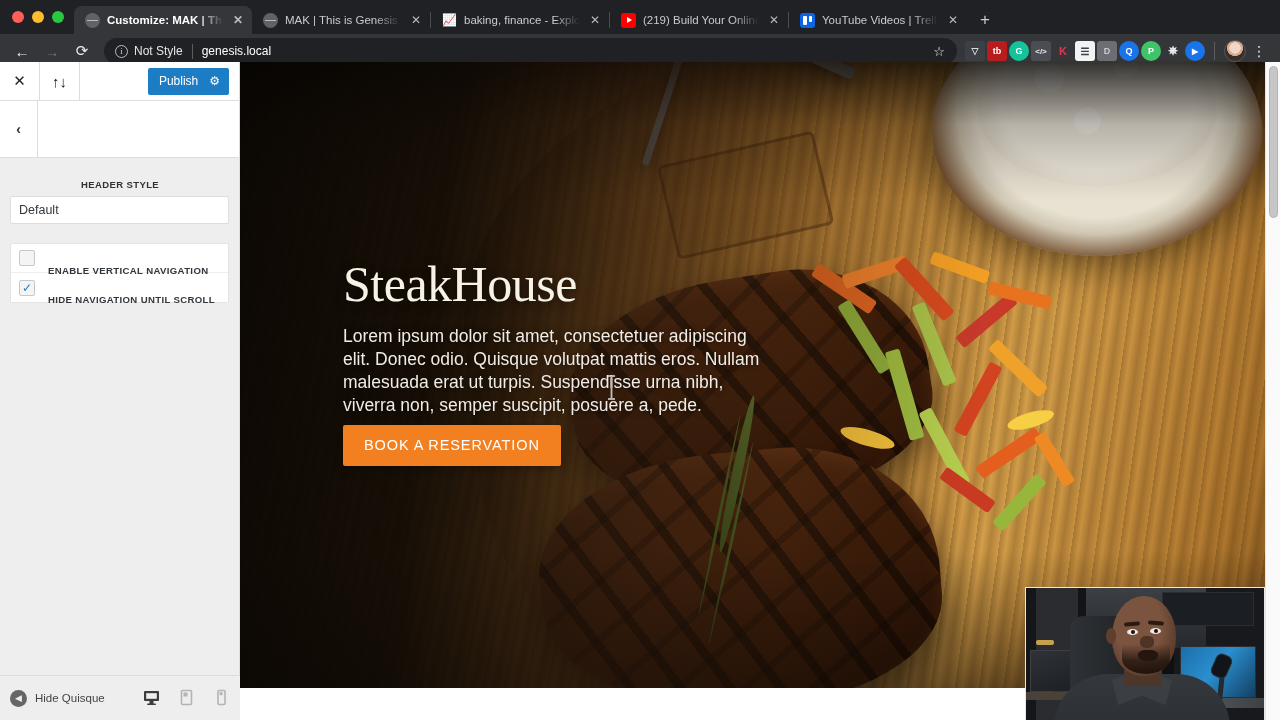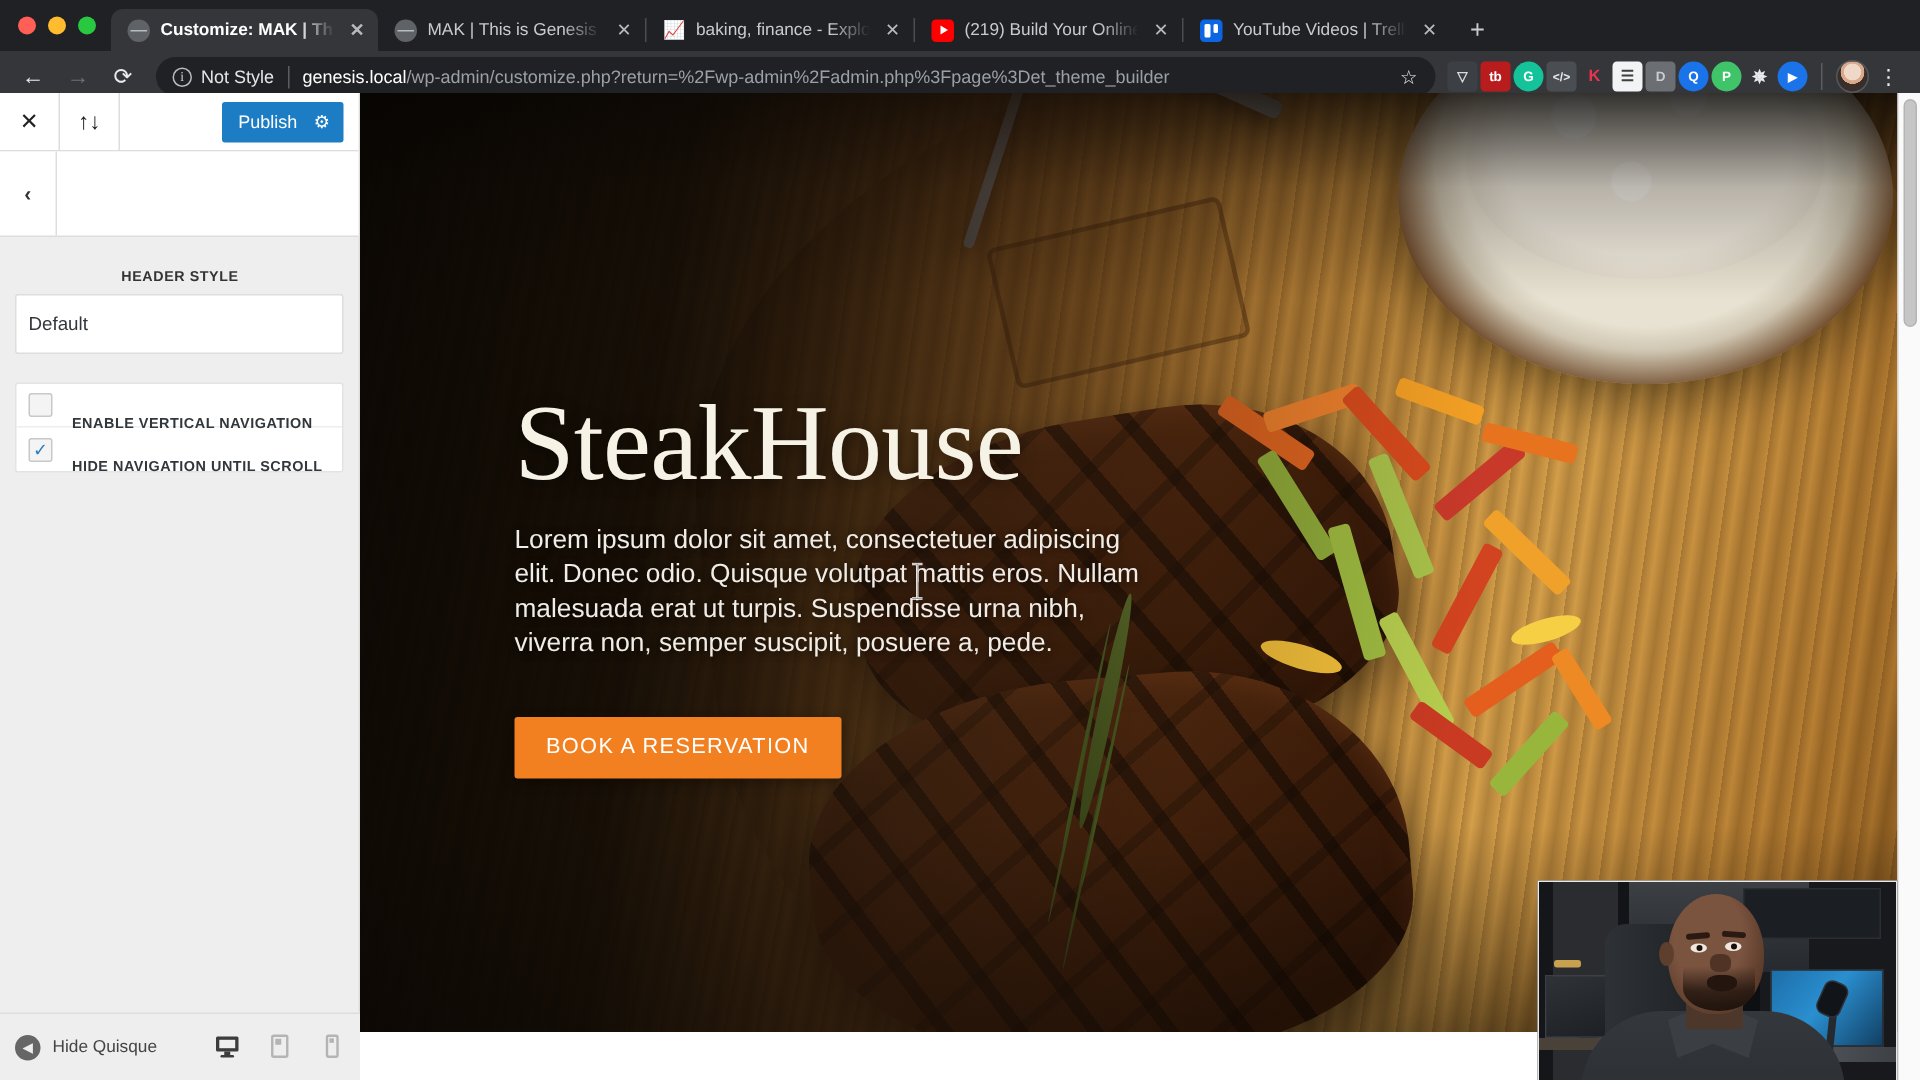--- a/index.html
+++ b/index.html
@@ -148,21 +148,21 @@
   .cz-crumb { font-size: 10.5px; color: #555; line-height: 1.3; }
   .cz-crumb .sep { color: #888; padding: 0 2px; }
   .cz-title { font-size: 16px; color: #444; line-height: 1.4; font-weight: normal; }
 
   .cz-body { padding: 21px 10px 0 10px; text-align: center; }
   .field-label {
     font-size: 9.5px; font-weight: bold; letter-spacing: .4px; color: #333;
     text-transform: uppercase; margin-bottom: 6px; padding-left: 1px;
   }
   .select-box {
-    height: 40px; background: #fff; border: 1px solid #ddd; border-radius: 2px;
+    height: 28px; background: #fff; border: 1px solid #ddd; border-radius: 2px;
     display: flex; align-items: center; padding: 0 8px; font-size: 12.5px; color: #32373c;
   }
   .checkbox-group {
     margin-top: 19px; background: #fff; border: 1px solid #e3e3e3; border-radius: 2px;
   }
   .cb-row {
     display: flex; align-items: center; height: 29px; padding: 0 0 0 8px;
     border-bottom: 1px solid #eee;
   }
   .cb-row:last-child { border-bottom: none; }
@@ -315,30 +315,30 @@
   }
   .knife {
     position: absolute; left: 470px; top: -24px; width: 150px; height: 12px;
     background: linear-gradient(to right, #9aa0a4, #c2c7cb, #81878b);
     transform: rotate(24deg); border-radius: 4px;
     box-shadow: 0 4px 14px rgba(0,0,0,.5);
   }
 
   .hero-copy { position: absolute; left: 103px; top: 196px; width: 420px; z-index: 20; }
   .hero-h1 {
-    font-family: "Liberation Serif", serif; font-size: 72px; line-height: 1.05;
+    font-family: "Liberation Serif", serif; font-size: 50px; line-height: 1.05;
     color: #f7f2e6; font-weight: normal; letter-spacing: -.5px;
     text-shadow: 0 2px 10px rgba(0,0,0,.5);
   }
   .hero-p {
     margin-top: 14px; font-size: 17.5px; line-height: 1.32; color: #f0ece6;
     text-shadow: 0 1px 6px rgba(0,0,0,.6);
   }
   .hero-btn {
-    display: inline-block; margin-top: 38px; background: #f28020; color: #fff;
+    display: inline-block; margin-top: 8px; background: #f28020; color: #fff;
     font-size: 14.5px; letter-spacing: .9px; padding: 12px 21px 13px 21px;
     border-radius: 2px; box-shadow: 0 2px 8px rgba(0,0,0,.35);
   }
   .below-fold {
     position: absolute; left: 0; top: 626px; width: 1040px; height: 32px; background: #fff;
   }
   .ibeam {
     position: absolute; left: 366px; top: 313px; width: 11px; height: 25px; z-index: 30;
   }
   .ibeam svg { display: block; }
@@ -516,21 +516,20 @@
   <div class="toolbar">
     <div class="nav-btn">←</div>
     <div class="nav-btn disabled">→</div>
     <div class="nav-btn">⟳</div>
 
     <div class="omnibox">
       <span class="info-icon">i</span>
       <span class="notsecure">Not Style</span>
       <span class="omni-div"></span>
       <span class="url-host">genesis.local</span>
-      <span class="url-path">/wp-admin/customize.php?return=%2Fwp-admin%2Fadmin.php%3Fpage%3Det_theme_builder</span>
       <span class="star">☆</span>
     </div>
 
     <div class="ext-tray">
       <div class="ext" style="background:#3c4044;color:#d8dbde">▽</div>
       <div class="ext" style="background:#b91c1c;color:#fff">tb</div>
       <div class="ext" style="background:#15c39a;color:#fff;border-radius:50%">G</div>
       <div class="ext" style="background:#4a4e52;color:#e8eaed;font-size:8px">&lt;/&gt;</div>
       <div class="ext" style="color:#e8344e;font-size:11px">K</div>
       <div class="ext" style="background:#f1f3f4;color:#3c4043;font-size:10px">☰</div>

